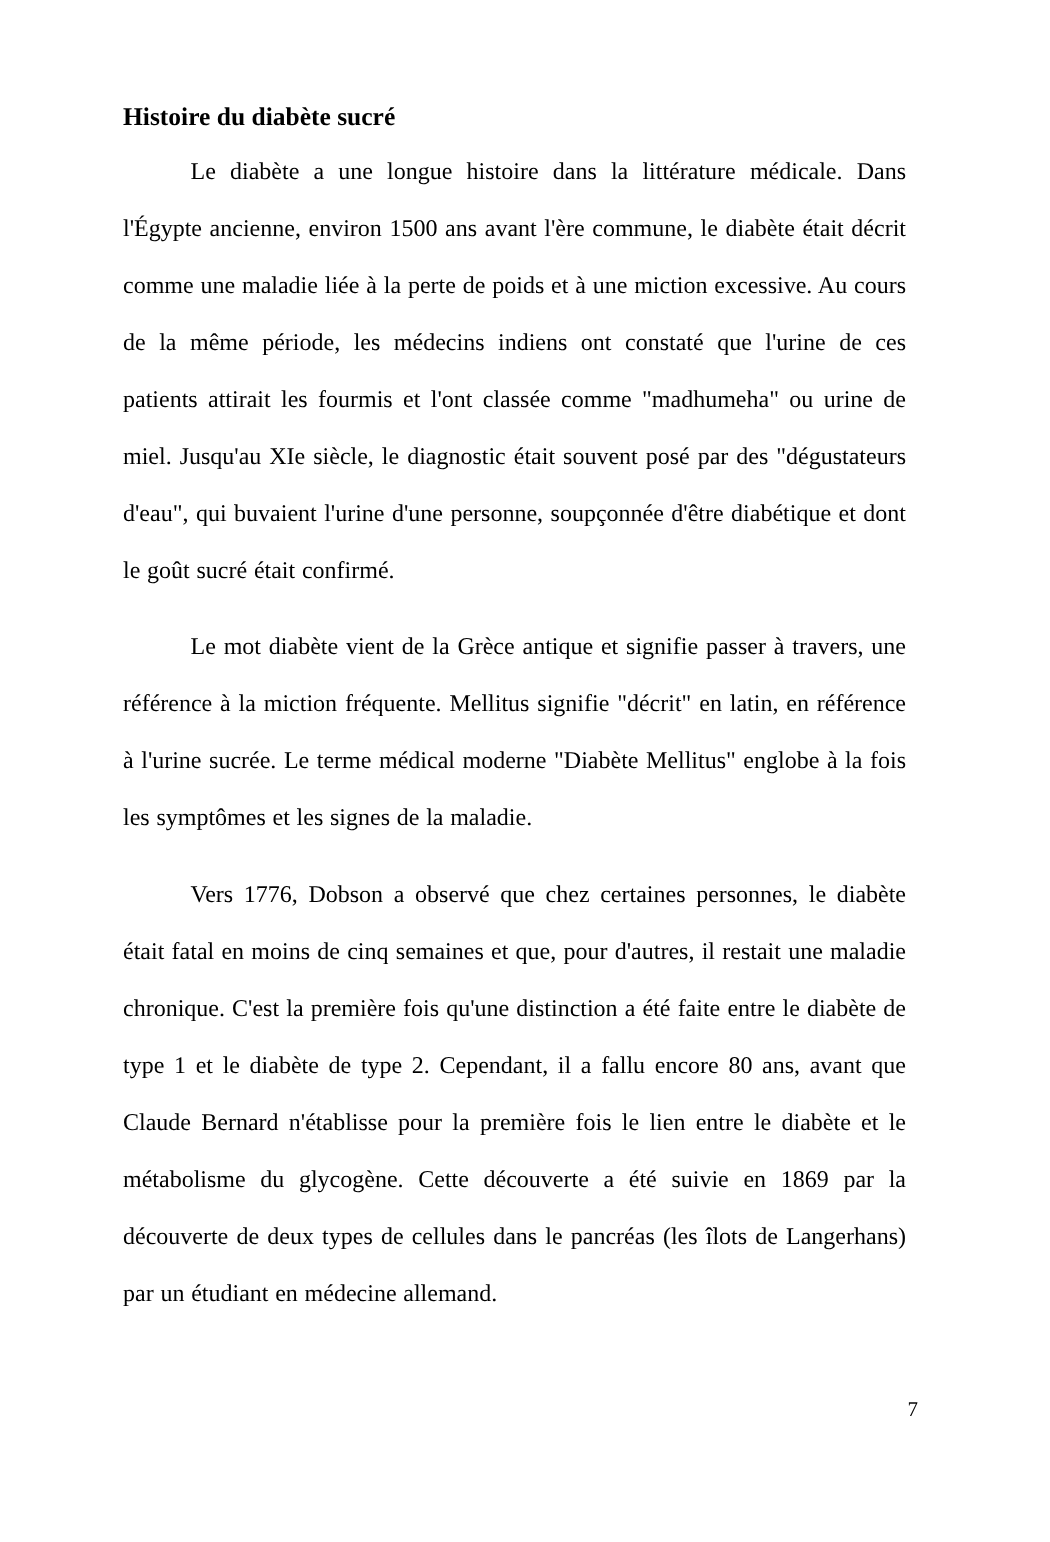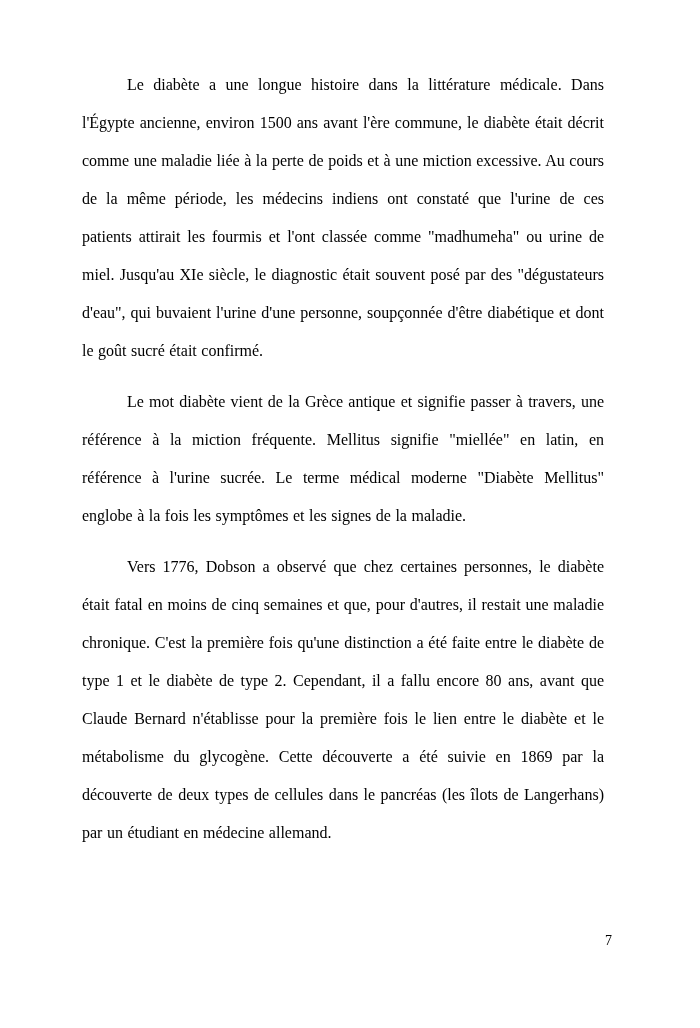--- a/index.html
+++ b/index.html
@@ -44,18 +44,19 @@
       bottom: 80px;
       font-size: 14px;
       line-height: 14px;
     }
   </style>
 </head>
 <body>
 
 <div class="page">
   <div class="content">
+    <h1 class="doc-heading">Histoire du diabète sucré</h1>
     <p class="doc-paragraph">Le diabète a une longue histoire dans la littérature médicale. Dans l'Égypte ancienne, environ 1500 ans avant l'ère commune, le diabète était décrit comme une maladie liée à la perte de poids et à une miction excessive. Au cours de la même période, les médecins indiens ont constaté que l'urine de ces patients attirait les fourmis et l'ont classée comme "madhumeha" ou urine de miel. Jusqu'au XIe siècle, le diagnostic était souvent posé par des "dégustateurs d'eau", qui buvaient l'urine d'une personne, soupçonnée d'être diabétique et dont le goût sucré était confirmé.</p>
-    <p class="doc-paragraph">Le mot diabète vient de la Grèce antique et signifie passer à travers, une référence à la miction fréquente. Mellitus signifie "miellée" en latin, en référence à l'urine sucrée. Le terme médical moderne "Diabète Mellitus" englobe à la fois les symptômes et les signes de la maladie.</p>
+    <p class="doc-paragraph">Le mot diabète vient de la Grèce antique et signifie passer à travers, une référence à la miction fréquente. Mellitus signifie "décrit" en latin, en référence à l'urine sucrée. Le terme médical moderne "Diabète Mellitus" englobe à la fois les symptômes et les signes de la maladie.</p>
     <p class="doc-paragraph">Vers 1776, Dobson a observé que chez certaines personnes, le diabète était fatal en moins de cinq semaines et que, pour d'autres, il restait une maladie chronique. C'est la première fois qu'une distinction a été faite entre le diabète de type 1 et le diabète de type 2. Cependant, il a fallu encore 80 ans, avant que Claude Bernard n'établisse pour la première fois le lien entre le diabète et le métabolisme du glycogène. Cette découverte a été suivie en 1869 par la découverte de deux types de cellules dans le pancréas (les îlots de Langerhans) par un étudiant en médecine allemand.</p>
   </div>
   <div class="page-number">7</div>
 </div>
 
 </body></html>

